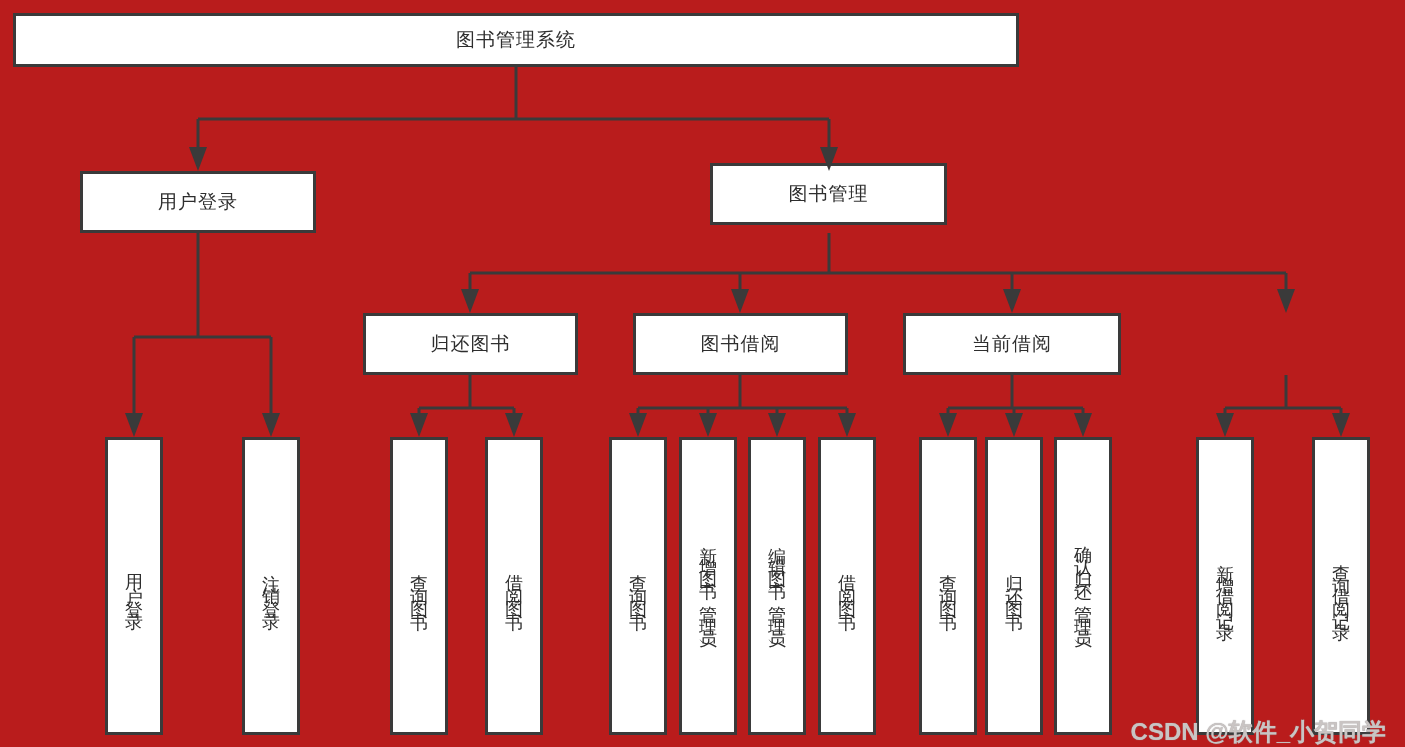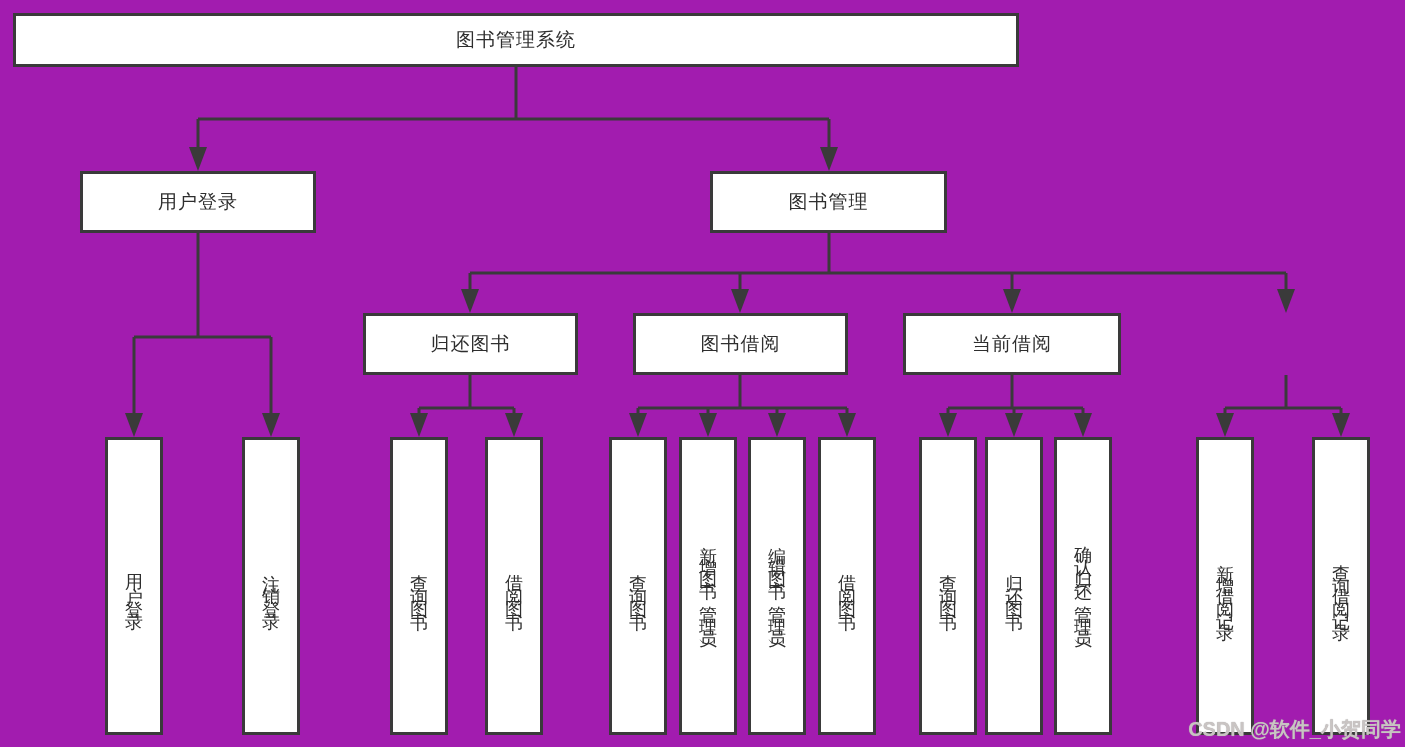--- a/index.html
+++ b/index.html
@@ -1,20 +1,20 @@
 <!DOCTYPE html>
 <html><head>
 <meta charset="utf-8">
 <style>
   html,body{margin:0;padding:0;background:#ffffff;}
   body{font-family:"Liberation Sans","DejaVu Sans",sans-serif;}
   #stage{
     position:relative;
     width:1405px;height:747px;
-    background:#a21caf;
+    background:#b91c1c;
     overflow:hidden;
   }
   .node{
     position:absolute;
     background:#ffffff;
     border:3px solid #3a3a3a;
     box-sizing:border-box;
     display:flex;
     align-items:center;
     justify-content:center;
@@ -34,42 +34,42 @@
     max-height:288px;
   }
   .leaf.long .vlabel{letter-spacing:12px;}
   svg.wires{
     position:absolute;
     left:0;top:0;
     pointer-events:none;
   }
   .watermark{
     position:absolute;
-    right:4px;
+    right:19px;
     top:716px;
-    font-size:20px;
+    font-size:24px;
     font-weight:bold;
     color:#c9c4c3;
     text-shadow:0 0 1px #9a9a9a;
     white-space:nowrap;
   }
 </style>
 </head>
 <body>
 
 <div id="stage">
 
   <div class="node" style="left:13px;top:13px;width:1006px;height:54px">
     <span class="hlabel">图书管理系统</span>
   </div>
 
   <div class="node" style="left:80px;top:171px;width:236px;height:62px">
     <span class="hlabel">用户登录</span>
   </div>
-  <div class="node" style="left:710px;top:171px;width:237px;height:62px">
+  <div class="node" style="left:710px;top:163px;width:237px;height:62px">
     <span class="hlabel">图书管理</span>
   </div>
 
   <div class="node" style="left:363px;top:313px;width:215px;height:62px">
     <span class="hlabel">归还图书</span>
   </div>
   <div class="node" style="left:903px;top:313px;width:218px;height:62px">
     <span class="hlabel">当前借阅</span>
   </div>
   <div class="node" style="left:633px;top:313px;width:215px;height:62px">

